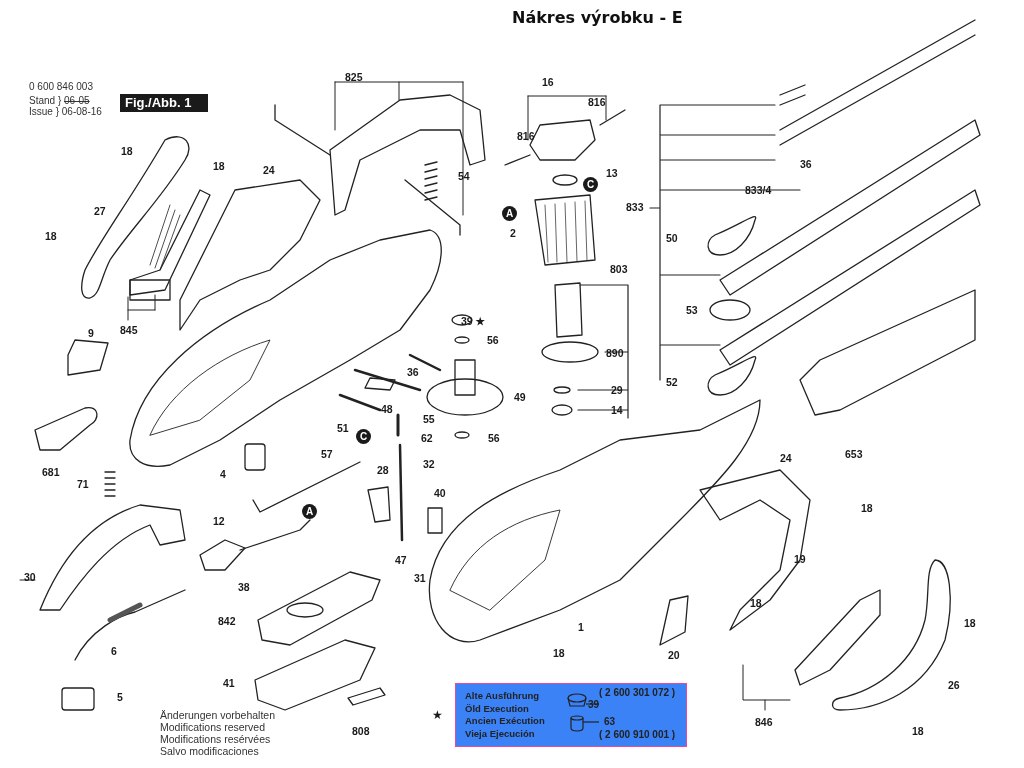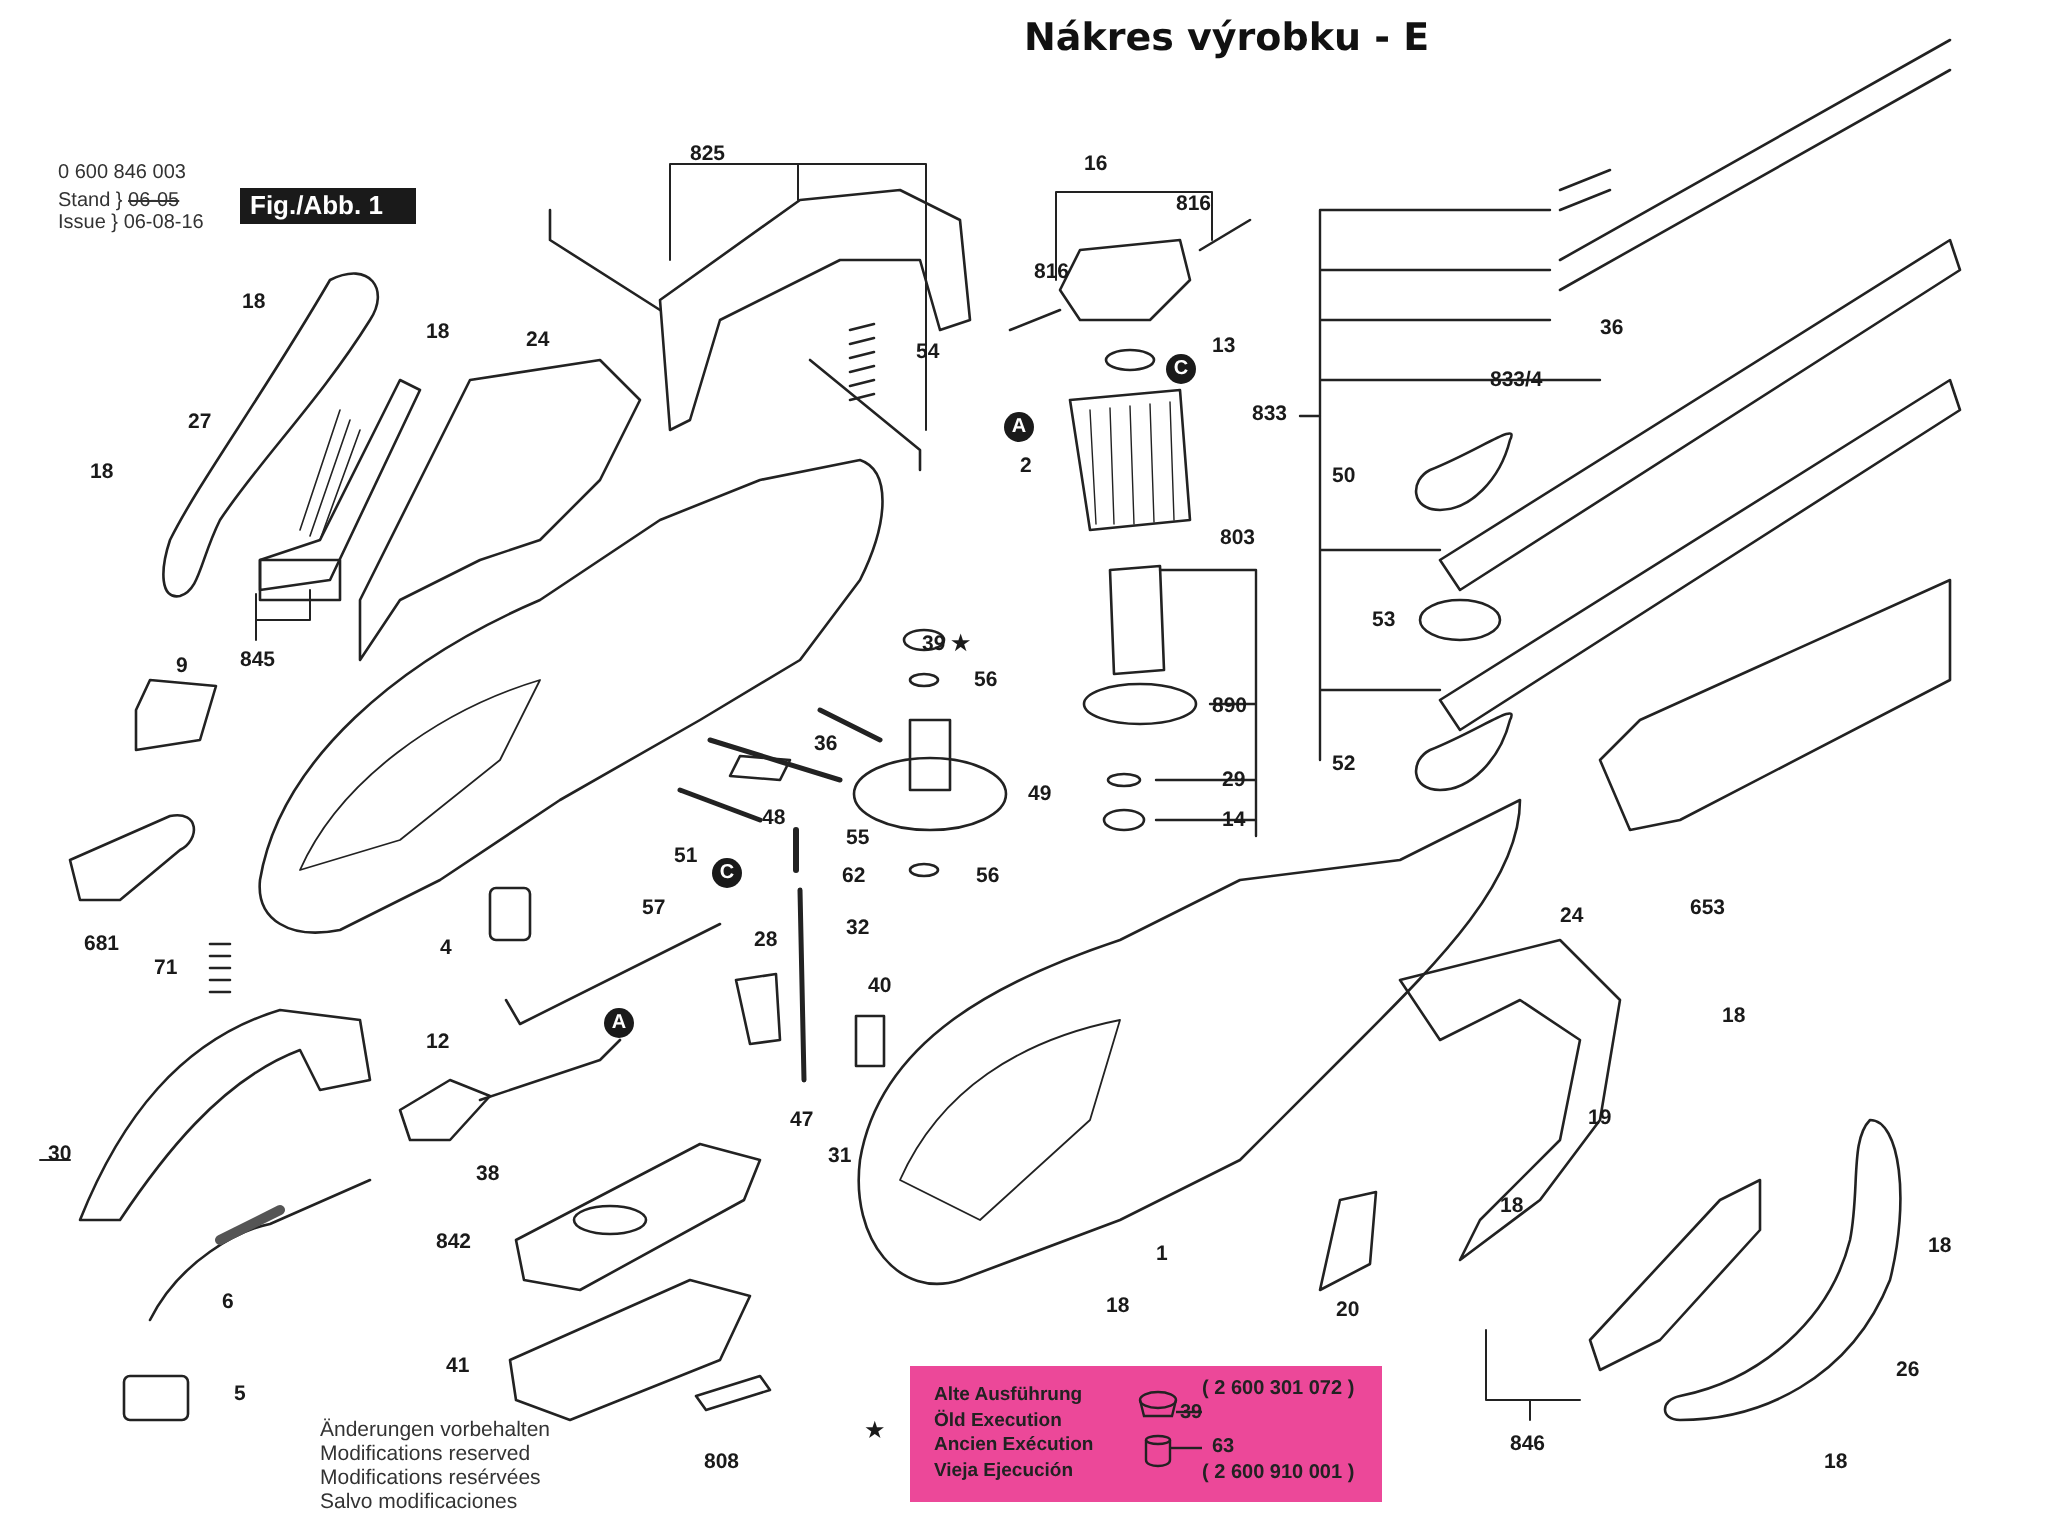--- a/index.html
+++ b/index.html
@@ -1,33 +1,33 @@
 <!DOCTYPE html>
 <html><head>
 <meta charset="utf-8">
 <style>
   html, body { margin:0; padding:0; background:#ffffff; }
   body { width:1024px; height:768px; position:relative; overflow:hidden;
          font-family:"Liberation Sans", sans-serif; color:#1a1a1a; }
   #page-title { position:absolute; left:512px; top:8px; font-family:"DejaVu Sans", sans-serif;
-                font-weight:bold; font-size:19px; color:#111; }
+                font-weight:bold; font-size:16px; color:#111; }
   .meta { position:absolute; font-size:10px; color:#333; line-height:11px; }
   #doc-number { left:29px; top:81px;text-align:center; }
   #stand-row { left:29px; top:95px; }
   #issue-row { left:29px; top:106px; }
   .struck { text-decoration:line-through; }
   #fig-label { position:absolute; left:120px; top:94px; background:#1a1a1a; color:#fff;
                font-weight:bold; font-size:13px; padding:1px 17px 2px 5px; }
   #diagram { position:absolute; left:0; top:0; }
   .lbl { position:absolute; font-size:10.5px; font-weight:bold; color:#1a1a1a; white-space:nowrap; }
   .marker { position:absolute; width:15px; height:15px; border-radius:50%; background:#1a1a1a; color:#fff;
             font-size:10px; font-weight:bold; text-align:center; line-height:15px; }
   #mods-note { position:absolute; left:160px; top:709px; font-size:10.5px; color:#333; line-height:12px; }
   #legend-box { position:absolute; left:455px; top:683px; width:230px; height:62px;
-                border:3px solid #ec4899; background:#ec4899; }
+                border:1px solid #ec4899; background:#3b82f6; }
   #legend-box .ltexts { position:absolute; left:9px; top:6px; font-size:9.5px; font-weight:bold; line-height:12.5px; color:#222; }
   #legend-box .pn { position:absolute; font-size:10px; font-weight:bold; color:#222; }
   #legend-star { position:absolute; left:432px; top:708px; font-size:12px; }
 </style>
 </head>
 <body>
 
 <div id="page-title">Nákres výrobku - E</div>
 
 <div class="meta" id="doc-number">0 600 846 003</div>

